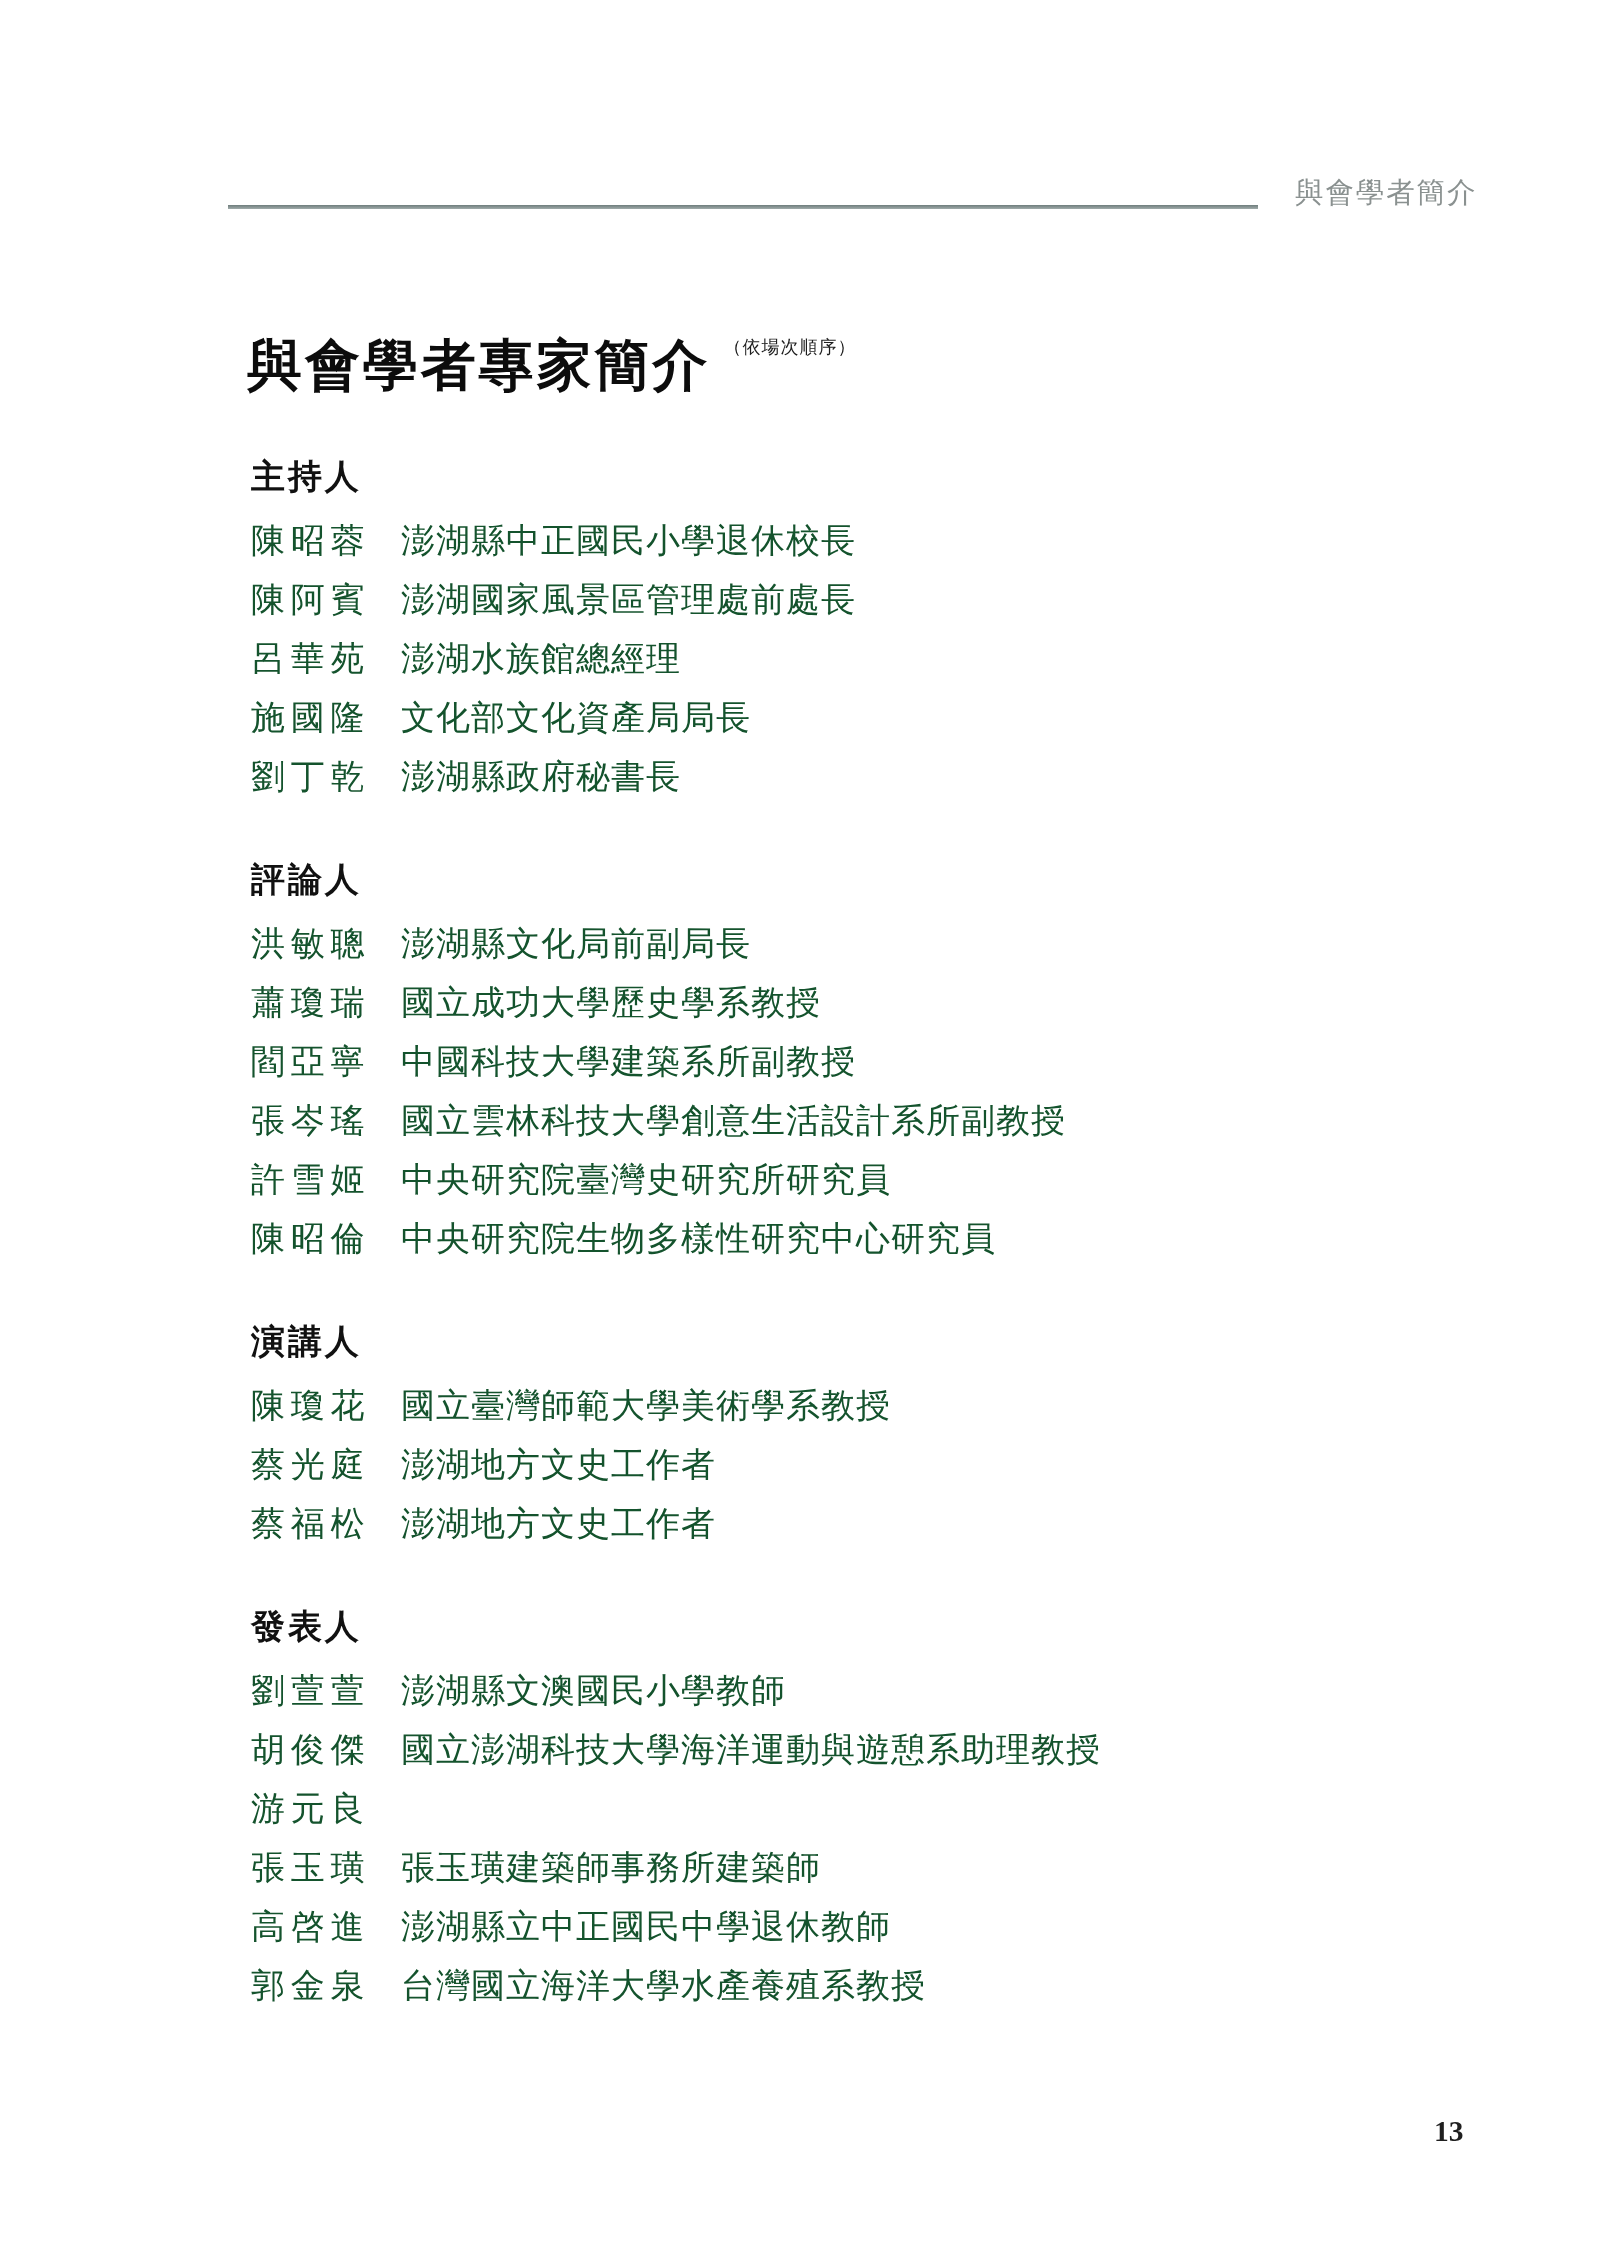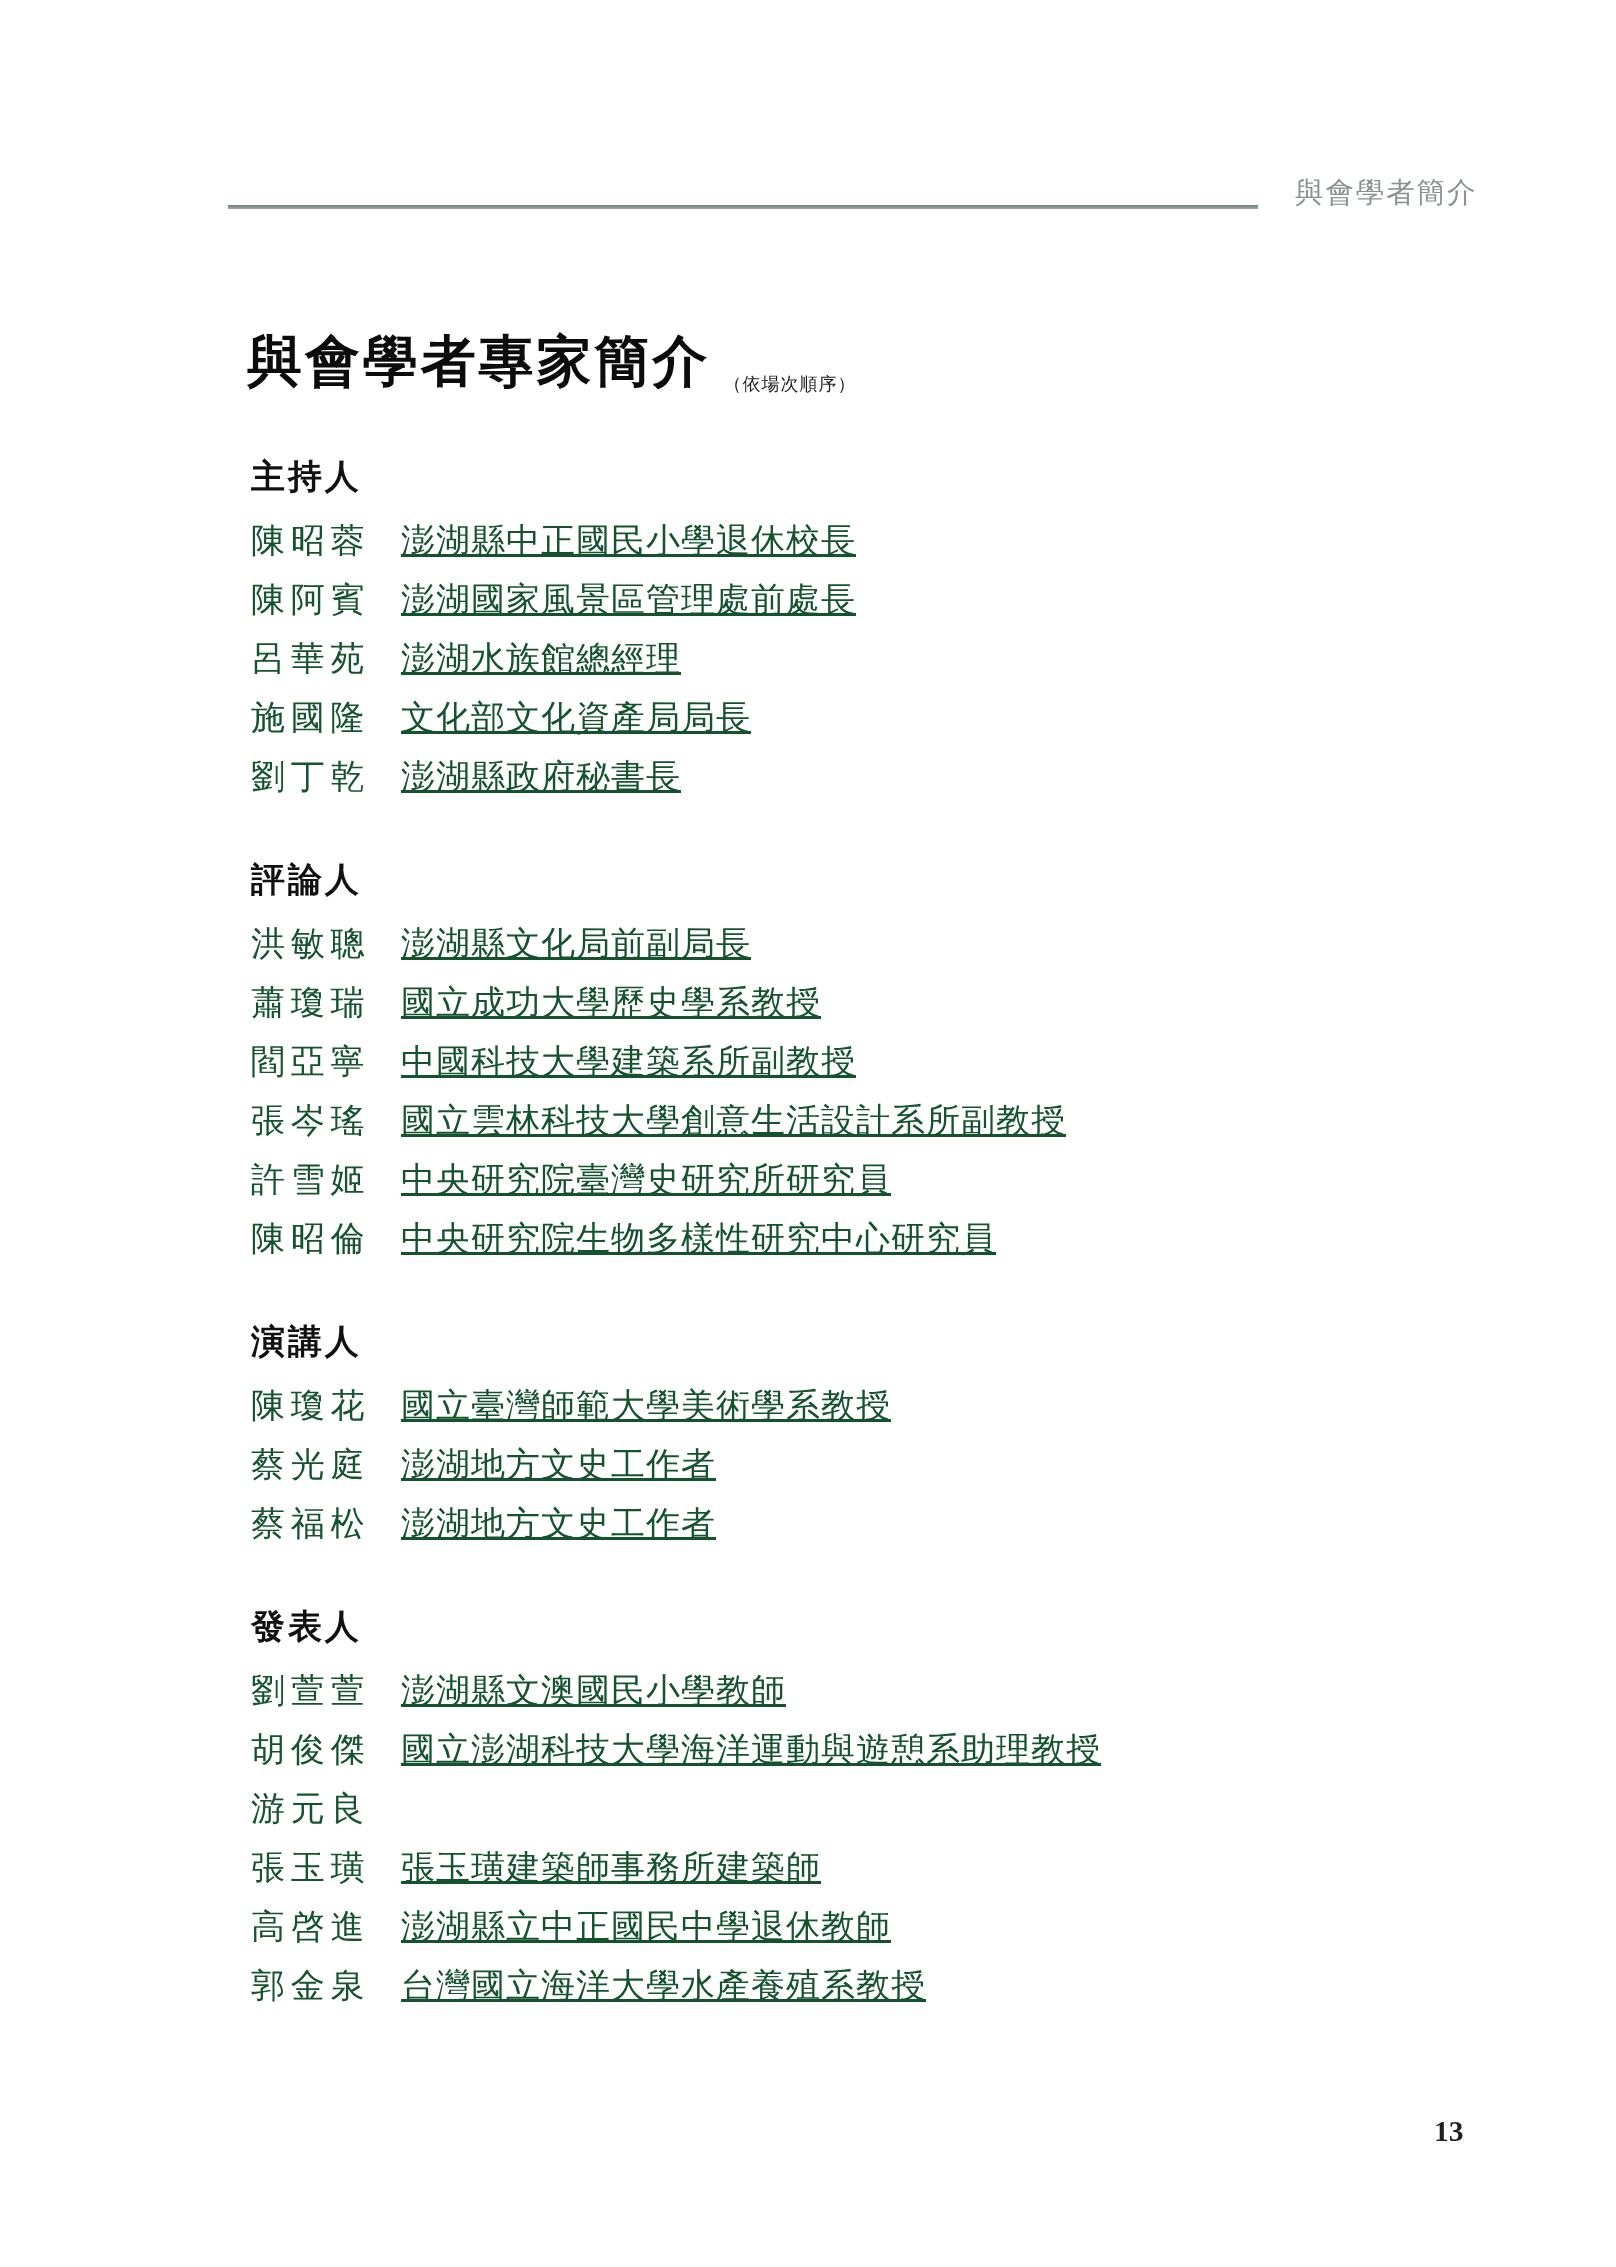--- a/index.html
+++ b/index.html
@@ -17,21 +17,21 @@
     background: linear-gradient(to bottom, #6f7d7c, #a0abaa);
   }
   .running-label {
     position: absolute; left: 1295px; top: 177px;
     font-family: Liberation Sans, sans-serif;
     font-size: 28.5px; line-height: 30px;
     color: #8a9190; letter-spacing: 1.9px; white-space: nowrap;
   }
   .title-block {
     position: absolute; left: 247px; top: 335px;
-    display: flex; align-items: flex-end; white-space: nowrap; font-family: Liberation Mono, monospace;
+    display: flex; align-items: flex-start; white-space: nowrap;
   }
   .doc-title {
     margin: 0;
     font-size: 55px; font-weight: bold;
     color: #0c0c0c; letter-spacing: 2.9px; line-height: 61px;
   }
   .doc-title-note {
     font-size: 18px; font-weight: normal;
     color: #1d1d1d; margin-left: 13.3px; letter-spacing: 1px;
   }
@@ -45,21 +45,21 @@
     font-size: 34px; font-weight: bold; line-height: 34px;
     color: #111111; letter-spacing: 2.9px;
   }
   .row {
     display: flex; align-items: baseline;
     margin-bottom: 23px;
     font-size: 34px; line-height: 36px; color: #14532d;
     white-space: nowrap;
   }
   .name { flex: 0 0 150px; width: 150px; letter-spacing: 5.7px; }
-  .affiliation { flex: 1; letter-spacing: 1px; text-decoration: underline; }
+  .affiliation { flex: 1; letter-spacing: 1px; }
   .page-number {
     position: absolute; left: 1434px; top: 2115px;
     font-size: 29.5px; line-height: 32px; color: #1f1f1f; font-weight: bold;
   }
 </style>
 </head>
 <body>
 
 <div class="running-rule"></div>
 <div class="running-label">與會學者簡介</div>

